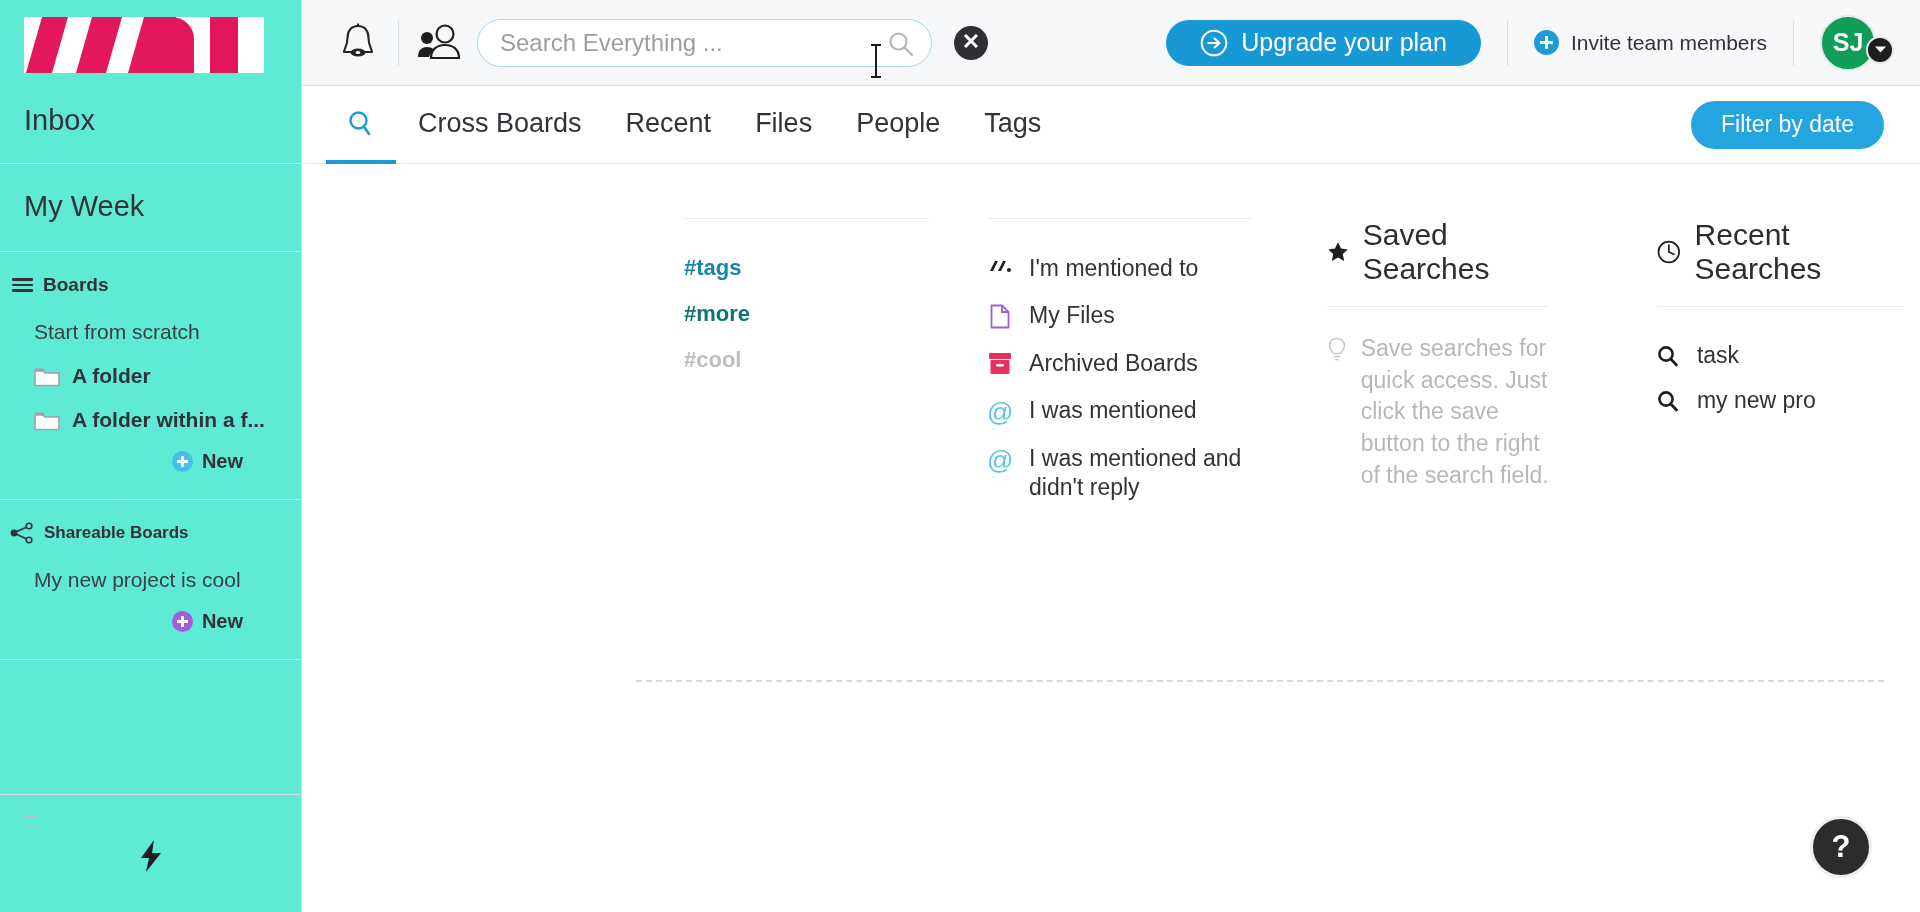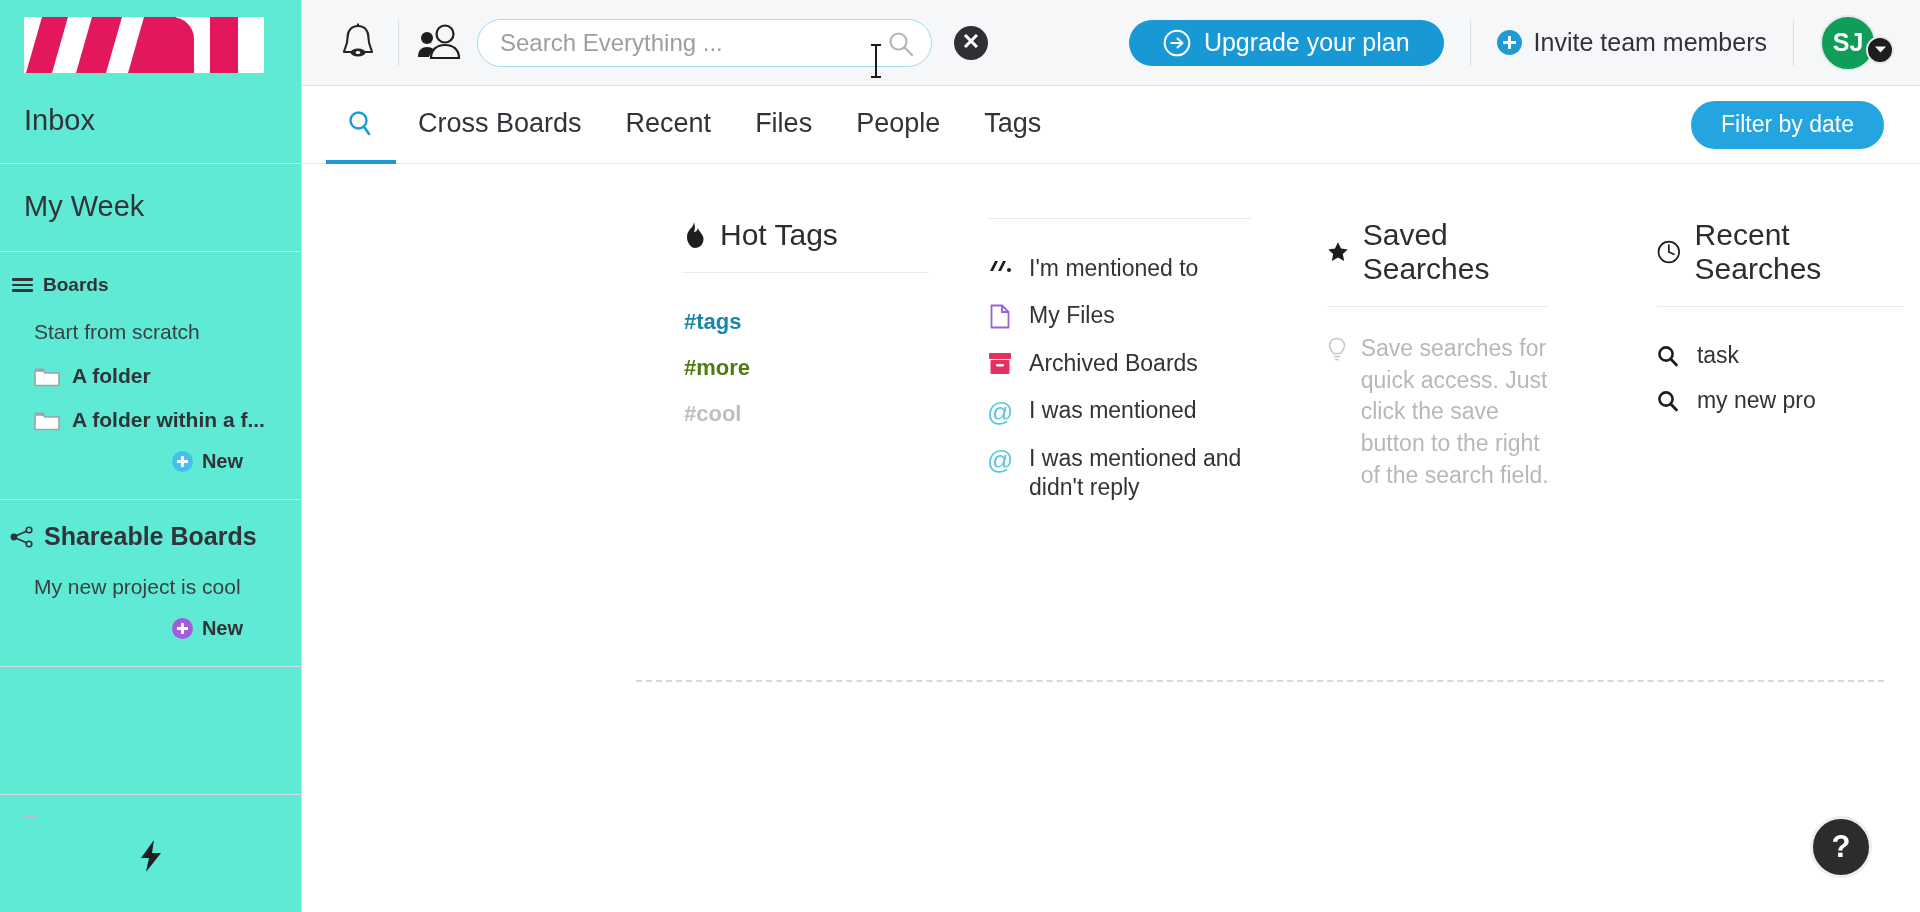--- a/index.html
+++ b/index.html
@@ -58,21 +58,21 @@
     content: ""; position: absolute; background: #fff;
   }
   .plus-badge::before { width: 11px; height: 2.6px; }
   .plus-badge::after { width: 2.6px; height: 11px; }
   .plus-blue { background: #46c0eb; }
   .plus-purple { background: #a25ddc; }
 
   .share-head {
     display: flex; align-items: center; gap: 10px;
     padding: 22px 0 14px 10px;
-    font-size: 25px; font-weight: bold; color: #323338;
+    font-size: 17px; font-weight: bold; color: #323338;
   }
   .sect-pad { padding-bottom: 4px; }
 
   .side-bottom {
     margin-top: auto; border-top: 1px solid #d8dbdd;
     padding: 20px 0 0 0; height: 118px; position: relative;
   }
   .dash-mini { width: 14px; height: 2px; background: #b9bdc0; margin-left: 24px; }
   .bolt-wrap { display: flex; justify-content: center; align-items: center; padding-top: 22px; }
 
@@ -111,21 +111,21 @@
 
   .upgrade-btn {
     height: 46px; background: #1899d6; border: none; border-radius: 31px;
     color: #fff; font-size: 25px; padding: 0 34px;
     display: inline-flex; align-items: center; gap: 13px; cursor: pointer;
     font-family: "Liberation Sans", sans-serif;
     text-align: center;
   }
   .invite-btn {
     display: inline-flex; align-items: center; gap: 12px;
-    font-size: 25px; color: #323338; cursor: pointer; white-space: nowrap;
+    font-size: 21px; color: #323338; cursor: pointer; white-space: nowrap;
   }
   .invite-plus { width: 25px; height: 25px; border-radius: 50%; background: #1e9bd7; position: relative; flex:0 0 25px;}
   .invite-plus::before, .invite-plus::after { content:""; position:absolute; background:#fff; }
   .invite-plus::before { width: 13px; height: 3px; left: 6px; top: 11px; }
   .invite-plus::after { width: 3px; height: 13px; left: 11px; top: 6px; }
 
   .avatar-wrap { display: flex; align-items: center; position: relative; margin-left: 4px; }
   .avatar {
     width: 56px; height: 56px; border-radius: 50%; background: #0f9d58;
     color: #fff; font-size: 25px; font-weight: bold;
@@ -376,29 +376,23 @@
       <div class="tab">Files</div>
       <div class="tab">People</div>
       <div class="tab">Tags</div>
       <button class="filter-btn">Filter by date</button>
     </div>
 
     <div class="content">
       <div class="cols">
 
         <div class="col col-hot">
-          <div class="col-title">
-            <svg width="24" height="28" viewBox="0 0 24 28">
-              <path d="M12 1 C12 7 5 8 5 16 C5 22 9 27 13 27 C18 27 21.5 23 21.5 18 C21.5 13 17 11 16 7 C15 10 13.5 11 12 11 C13.5 8 13 4 12 1 Z" fill="#1d1e20"></path>
-            </svg>
-            <span>Hot Tags</span>
-          </div>
           <div class="col-rule"></div>
           <div class="tag-item" style="color:#1a85a8">#tags</div>
-          <div class="tag-item" style="color:#4d7c0f">#more</div>
+          <div class="tag-item" style="color:#0f766e">#more</div>
           <div class="tag-item" style="color:#bcbfc2">#cool</div>
         </div>
 
         <div class="col col-quick">
           <div class="col-rule"></div>
 
           <div class="q-item">
             <span class="q-ico">
               <svg width="24" height="18" viewBox="0 0 24 18">
                   <path d="M2 14 L7 4 L10 4 L5 14 Z" fill="#1d1e20"></path>

